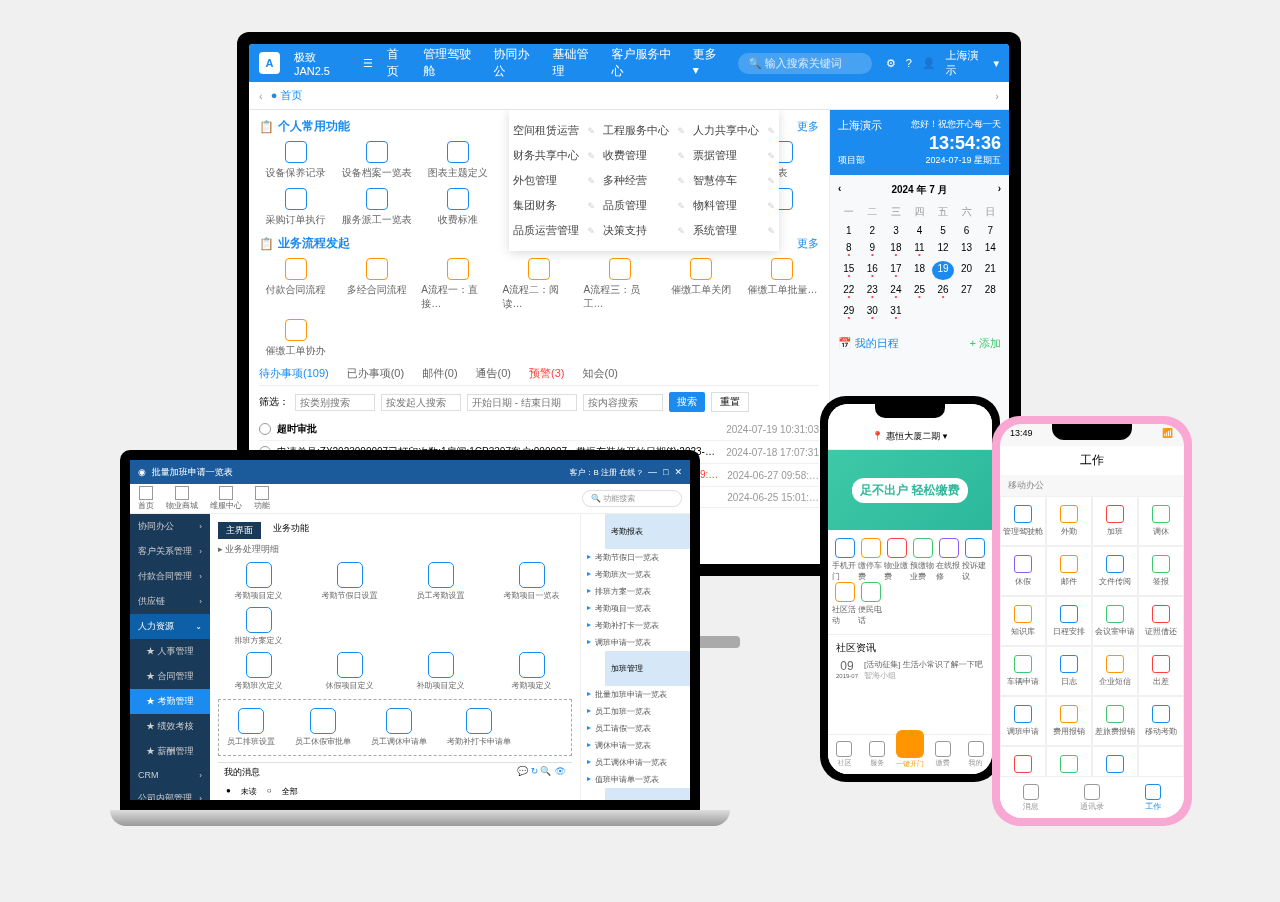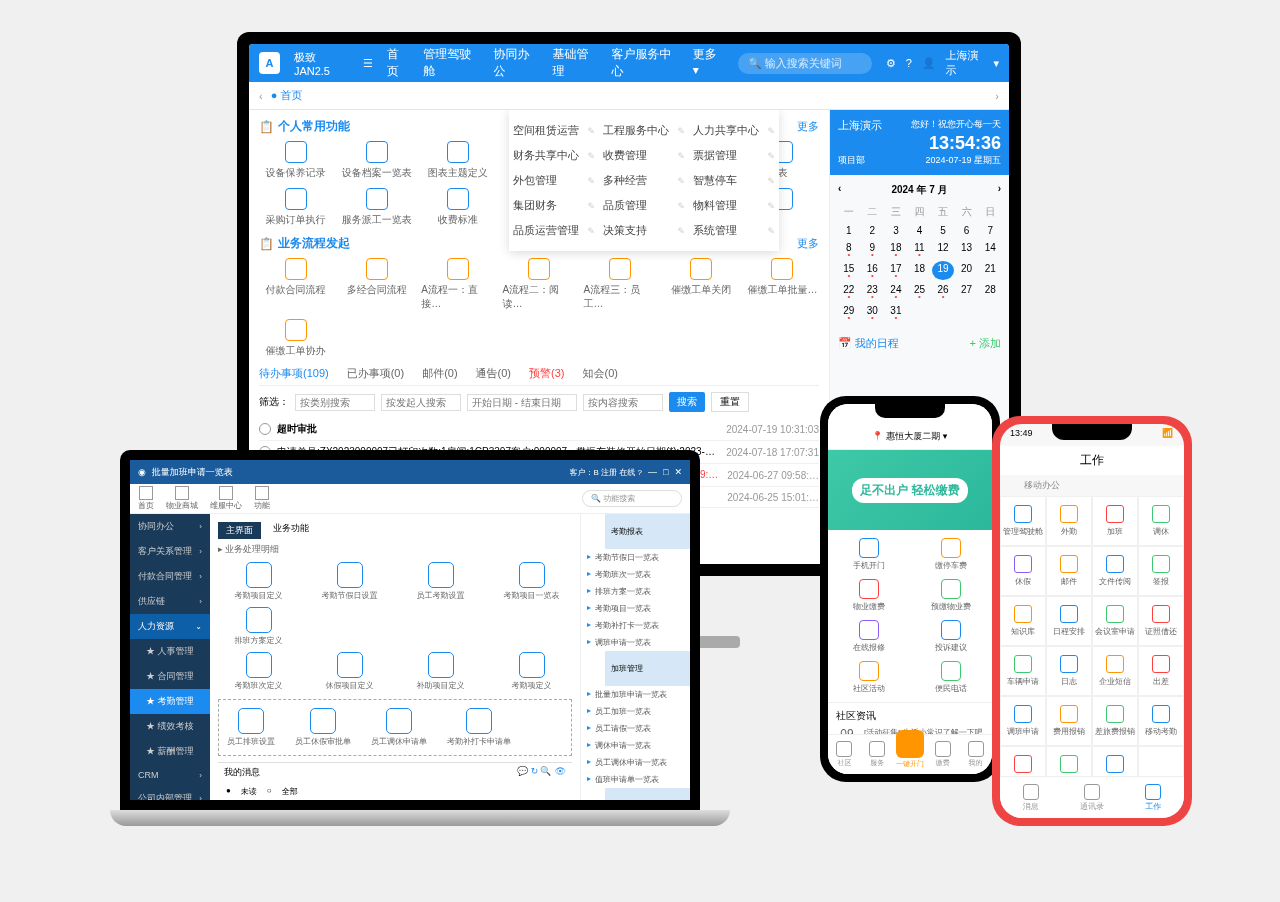--- a/index.html
+++ b/index.html
@@ -100,40 +100,40 @@
 .lap-btm-tabs { display: flex; gap: 10px; padding: 4px 8px; font-size: 8px; }
 
 
 .phone1 { position: absolute; left: 820px; top: 396px; width: 180px; height: 386px; background: #000; border-radius: 26px; padding: 8px; }
 .phone1-screen { width: 100%; height: 100%; background: #fff; border-radius: 20px; overflow: hidden; font-size: 9px; position: relative; }
 .notch1 { position: absolute; left: 50%; top: 0; transform: translateX(-50%); width: 70px; height: 14px; background: #000; border-radius: 0 0 10px 10px; z-index: 5; }
 .ph-status { height: 20px; background: #fff; }
 .ph-loc { text-align: center; padding: 6px; border-bottom: 1px solid #eee; }
 .ph-banner { height: 80px; background: linear-gradient(135deg, #3ec9a7, #2bb89b); display: flex; align-items: center; justify-content: center; color: #fff; font-size: 12px; font-weight: bold; position: relative; }
 .ph-banner-text { background: #fff; color: #2bb89b; padding: 4px 8px; border-radius: 12px; }
-.ph-grid { display: grid; grid-template-columns: repeat(2, 1fr); padding: 8px 4px; gap: 8px; }
+.ph-grid { display: grid; grid-template-columns: repeat(6, 1fr); padding: 8px 4px; }
 .ph-gi { display: flex; flex-direction: column; align-items: center; font-size: 8px; color: #666; gap: 2px; }
 .ph-gi-icon { width: 20px; height: 20px; border-radius: 4px; }
 .ph-news { padding: 6px 8px; border-top: 1px solid #eee; }
 .ph-news-title { font-size: 10px; margin-bottom: 4px; }
 .ph-news-item { display: flex; gap: 6px; font-size: 8px; color: #666; }
 .ph-news-date { display: flex; flex-direction: column; align-items: center; }
 .ph-tabbar { position: absolute; bottom: 0; left: 0; right: 0; height: 40px; border-top: 1px solid #eee; display: flex; background: #fff; }
 .ph-tab { flex: 1; display: flex; flex-direction: column; align-items: center; justify-content: center; font-size: 7px; color: #999; gap: 1px; }
 .ph-tab.active { color: #ff9500; }
 .ph-tab-icon { width: 16px; height: 16px; border: 1px solid currentColor; border-radius: 3px; }
 .ph-tab-big { width: 28px; height: 28px; background: #ff9500; border-radius: 6px; margin-top: -10px; }
 
 
-.phone2 { position: absolute; left: 992px; top: 416px; width: 200px; height: 410px; background: #ef4444; border-radius: 28px; padding: 8px; }
+.phone2 { position: absolute; left: 992px; top: 416px; width: 200px; height: 410px; background: #f9a8d4; border-radius: 28px; padding: 8px; }
 .phone2-screen { width: 100%; height: 100%; background: #f7f7f7; border-radius: 22px; overflow: hidden; font-size: 9px; position: relative; }
 .notch2 { position: absolute; left: 50%; top: 0; transform: translateX(-50%); width: 80px; height: 16px; background: #000; border-radius: 0 0 12px 12px; z-index: 5; }
 .ph2-status { height: 22px; display: flex; justify-content: space-between; padding: 4px 10px; font-size: 9px; }
 .ph2-title { text-align: center; padding: 6px; font-size: 12px; background: #fff; }
-.ph2-section { padding: 4px 24px; font-size: 9px; color: #888; }
+.ph2-section { padding: 4px 8px; font-size: 9px; color: #888; }
 .ph2-grid { display: grid; grid-template-columns: repeat(4, 1fr); background: #fff; }
 .ph2-gi { display: flex; flex-direction: column; align-items: center; padding: 8px 2px; border: 0.5px solid #f0f0f0; font-size: 8px; color: #666; gap: 3px; }
 .ph2-gi-icon { width: 18px; height: 18px; }
 .ph2-tabbar { position: absolute; bottom: 0; left: 0; right: 0; height: 42px; border-top: 1px solid #eee; display: flex; background: #fff; }
 .ph2-tab { flex: 1; display: flex; flex-direction: column; align-items: center; justify-content: center; font-size: 8px; color: #999; gap: 1px; }
 .ph2-tab.active { color: #1b8bf0; }
 </style>
 </head>
 <body>
 

